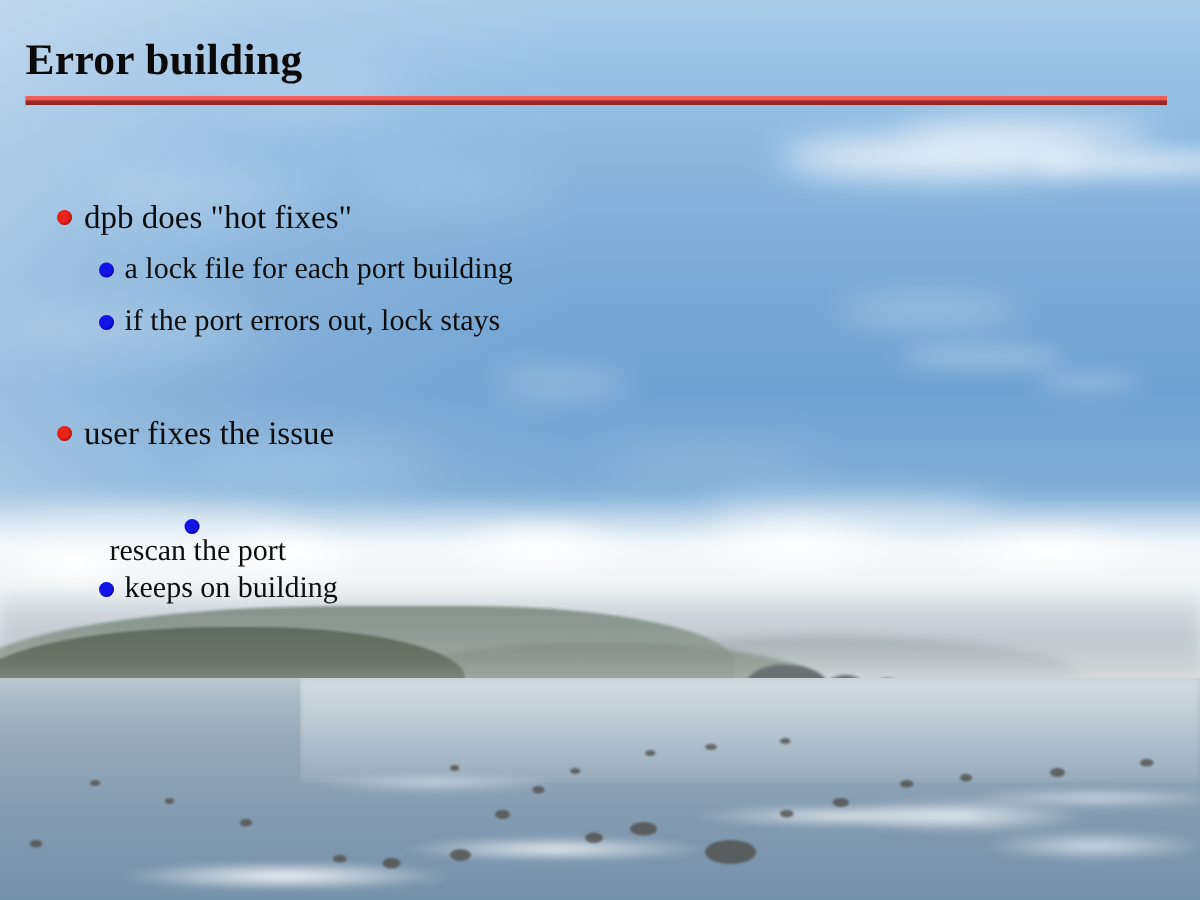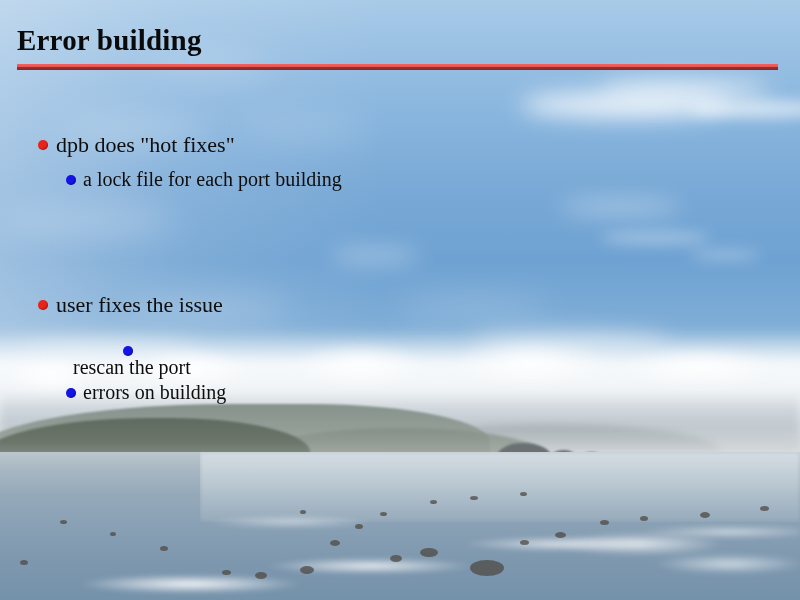--- a/index.html
+++ b/index.html
@@ -274,27 +274,31 @@
 
   <div class="bullets" id="bullet-list">
       <div class="item lvl1" style="top: 132px;">
         <span class="dot red" style="background: rgb(232, 35, 26);"></span>
         <span class="label">dpb does "hot fixes"</span>
       </div>
       <div class="item lvl2" style="top: 168px;">
         <span class="dot blue" style="background: rgb(20, 20, 230);"></span>
         <span class="label">a lock file for each port building</span>
       </div>
-      <div class="item lvl1" style="top: 276px; margin-top: 16px;">
+      <div class="item lvl2" style="top: 203px;">
+        <span class="dot blue" style="background: rgb(20, 20, 230);"></span>
+        <span class="label">if the port errors out, lock stays</span>
+      </div>
+      <div class="item lvl1" style="top: 276px;">
         <span class="dot red" style="background: rgb(232, 35, 26);"></span>
         <span class="label">user fixes the issue</span>
       </div>
       <div class="item lvl2" style="top: 346px; flex-direction: column;">
         <span class="dot blue" style="background: rgb(20, 20, 230);"></span>
         <span class="label">rescan the port</span>
       </div>
       <div class="item lvl2" style="top: 381px;">
         <span class="dot blue" style="background: rgb(20, 20, 230);"></span>
-        <span class="label">errors on building</span>
+        <span class="label">keeps on building</span>
       </div>
     </div>
 
 </div>
 
 </body></html>

